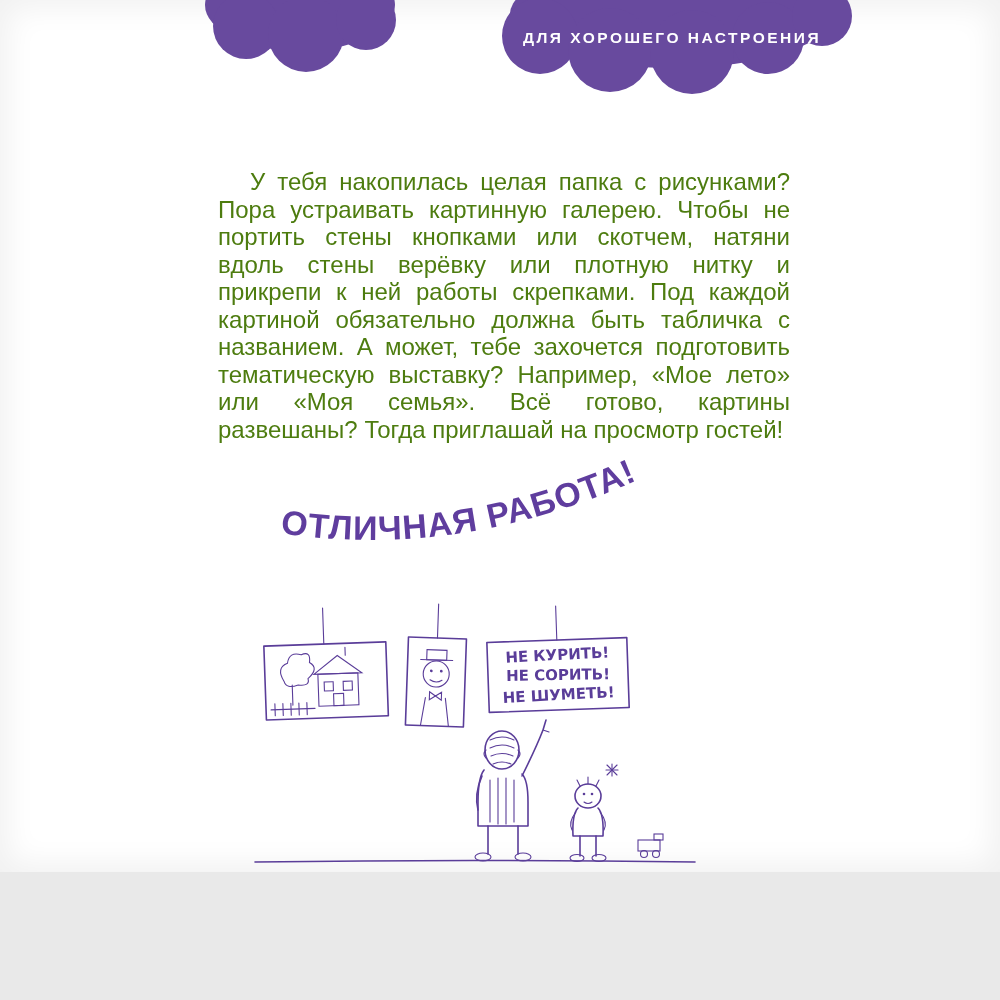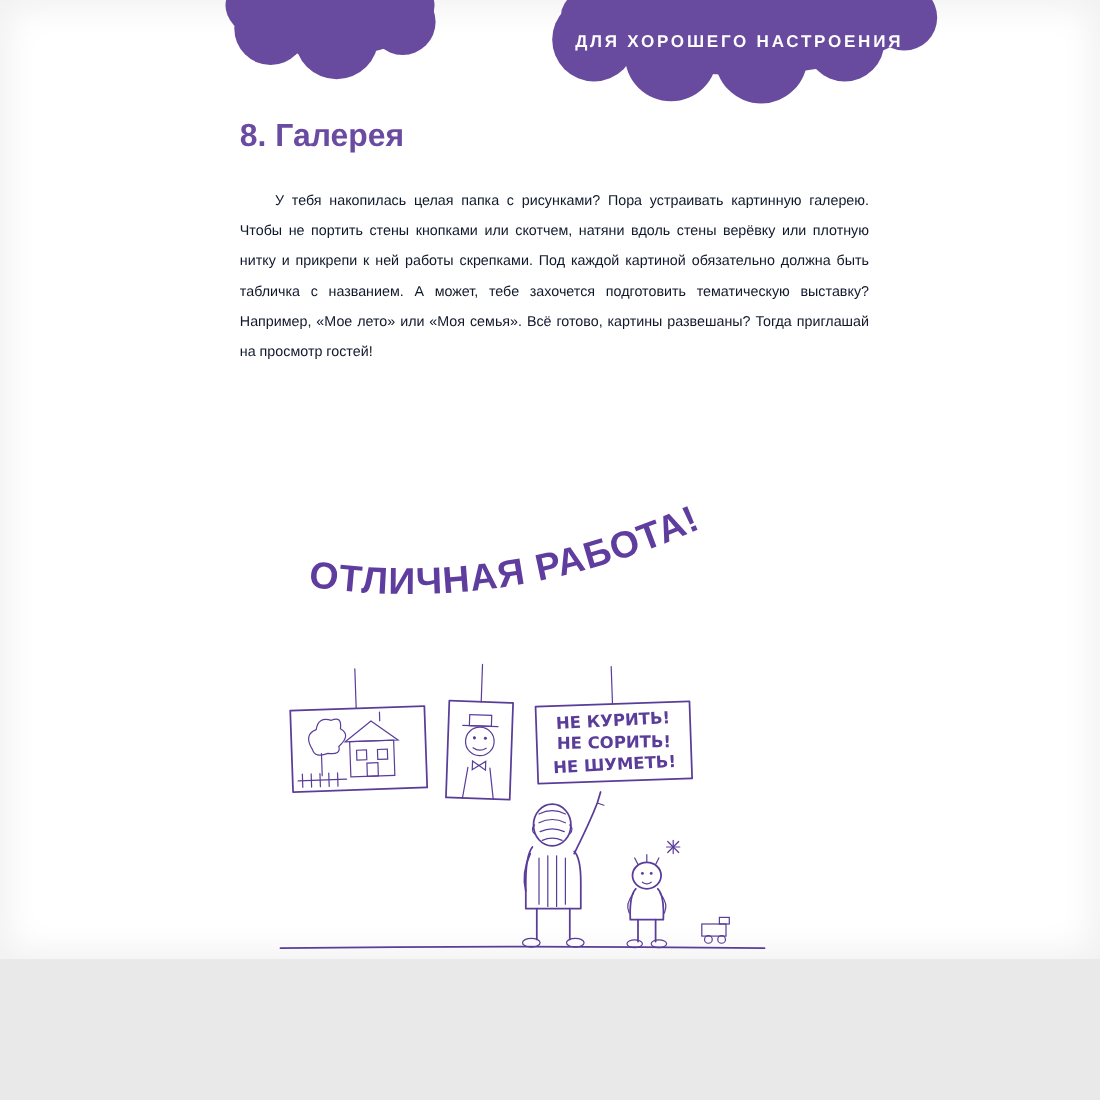--- a/index.html
+++ b/index.html
@@ -23,23 +23,23 @@
     position:absolute;
     left:218px;top:108px;
     font-size:29px;
     font-weight:bold;
     color:#6b4aa2;
   }
   .body-text{
     position:absolute;
     left:218px;top:168px;
     width:572px;
-    font-size:13px;
+    font-size:24px;
     line-height:27.5px;
-    color:#0f172a;
+    color:#4d7c0f;
     text-align:justify;
     text-indent:32px;
     font-weight:500;
   }
   .slogan-svg{position:absolute;left:272px;top:455px;}
   .slogan-text{
     font-family:"Liberation Sans", sans-serif;
     font-weight:bold;
     font-size:34px;
     letter-spacing:1px;
@@ -78,21 +78,20 @@
       <ellipse cx="672" cy="14" rx="162" ry="54"></ellipse>
       <circle cx="540" cy="36" r="38"></circle>
       <circle cx="610" cy="50" r="42"></circle>
       <circle cx="692" cy="52" r="42"></circle>
       <circle cx="768" cy="38" r="36"></circle>
       <circle cx="822" cy="16" r="30"></circle>
     </g>
     <text x="672" y="43" text-anchor="middle" class="cloud-badge-text">ДЛЯ ХОРОШЕГО НАСТРОЕНИЯ</text>
   </svg>
 
-  <div class="title">8. Галерея</div>
 
   <div class="body-text">У тебя накопилась целая папка с рисунками? Пора устраивать картинную галерею. Чтобы не портить стены кнопками или скотчем, натяни вдоль стены верёвку или плотную нитку и прикрепи к ней работы скрепками. Под каждой картиной обязательно должна быть табличка с названием. А может, тебе захочется подготовить тематическую выставку? Например, «Мое лето» или «Моя семья». Всё готово, картины развешаны? Тогда приглашай на просмотр гостей!</div>
 
   <svg class="slogan-svg" width="400" height="130" viewBox="0 0 400 130">
     <defs>
       <path id="sloganPath" d="M 8 78 Q 190 106 372 22" fill="none"></path>
     </defs>
     <text class="slogan-text">
       <textPath href="#sloganPath">ОТЛИЧНАЯ РАБОТА!</textPath>
     </text>

